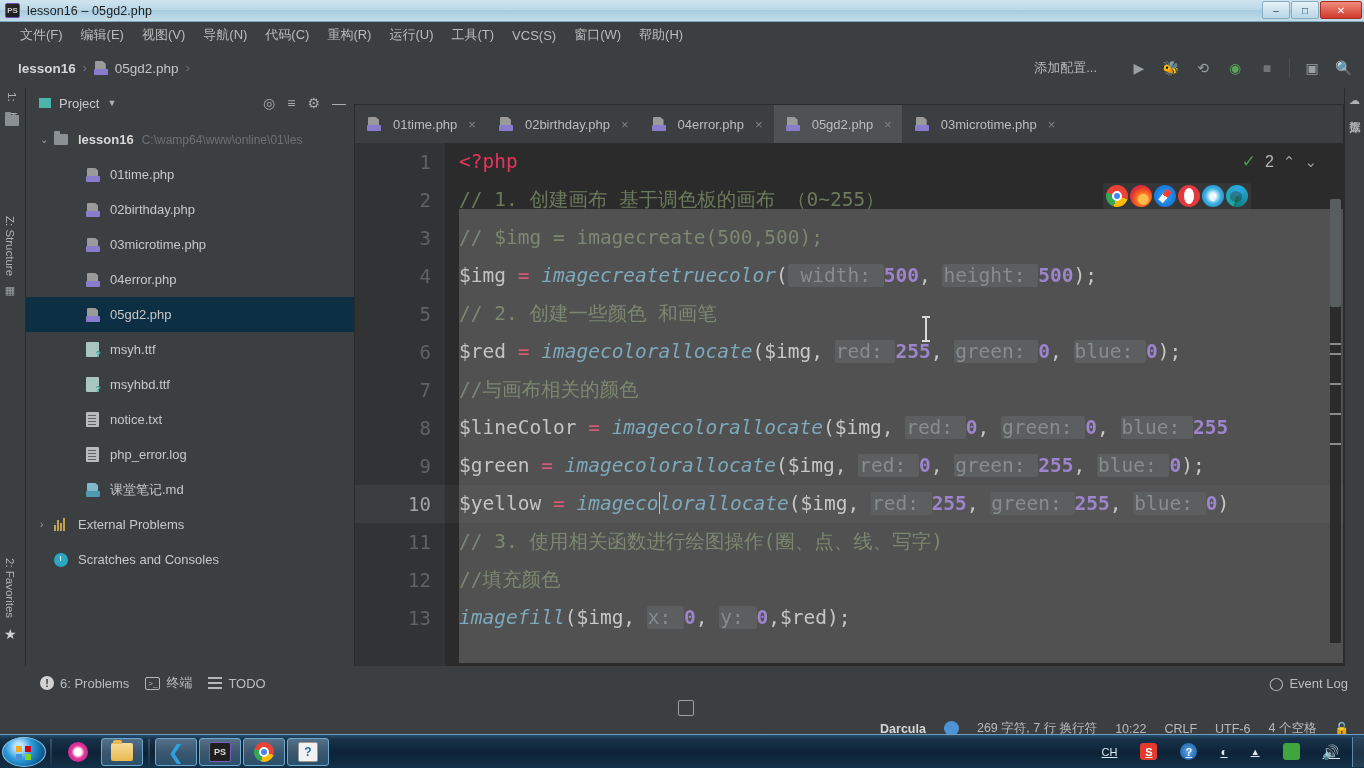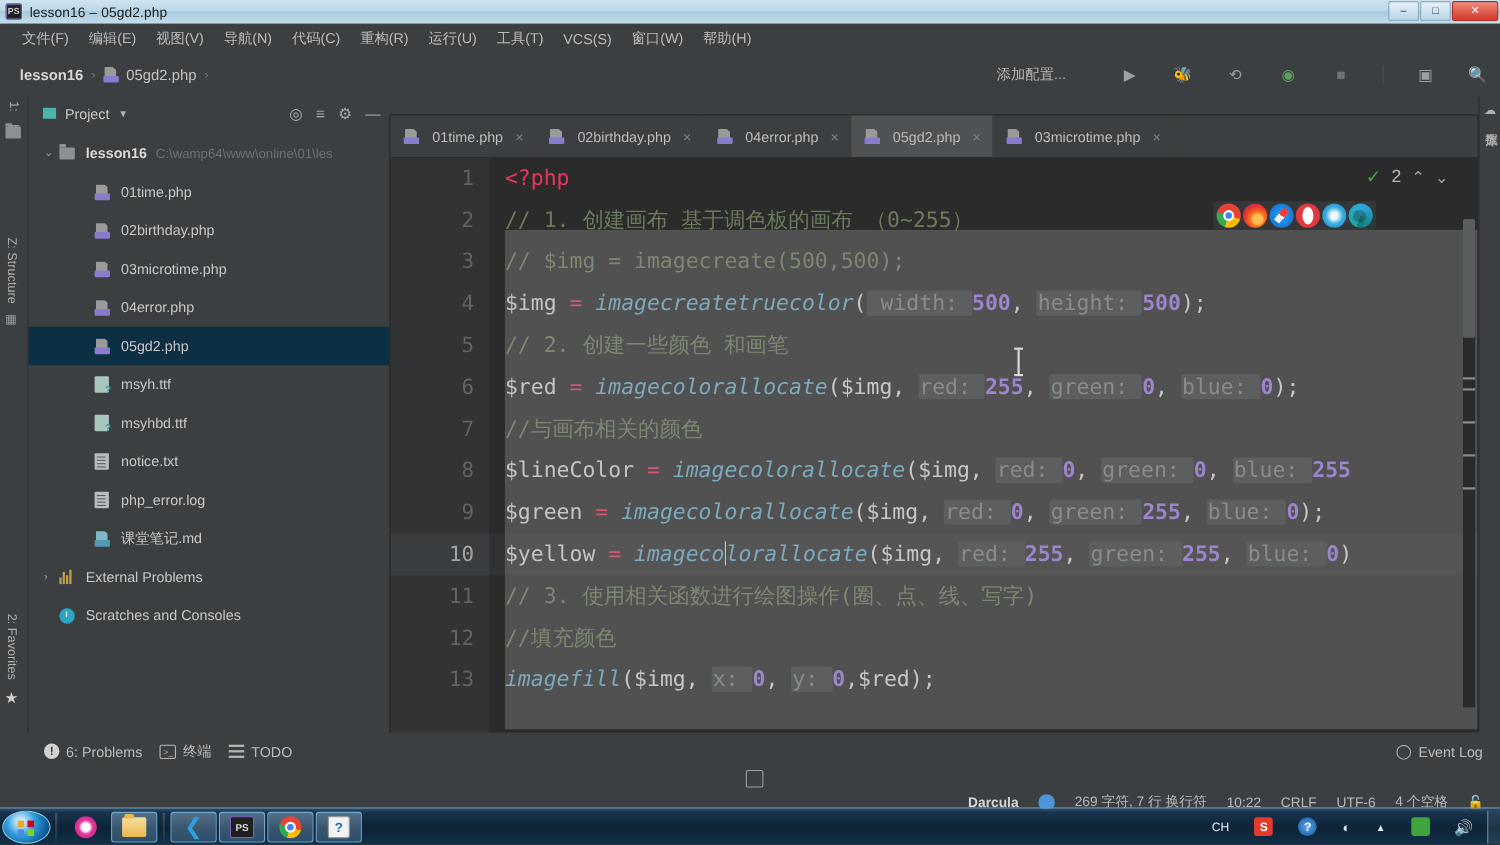--- a/index.html
+++ b/index.html
@@ -67,21 +67,21 @@
     background:#9a9a9a; border-radius:1px;
     clip-path: polygon(0 0,70% 0,100% 30%,100% 100%,0 100%);
   }
   .php-ic b {
     position:absolute; left:0; bottom:0; width:14px;height:6px;
     background:#8a7ccc; border-radius:1px;
   }
   .md-ic i { background:#7fb8c9; }
   .md-ic b { background:#4f9ab0; }
 
-  .nav-right { position:absolute; right: 10px; display:flex; align-items:center; gap:28px;}
+  .nav-right { position:absolute; right: 10px; display:flex; align-items:center; gap:12px;}
   .add-config { font-size: 13px; color: #b5b5b5; margin-right: 20px; }
   .ticon { width: 20px; height: 20px; display:flex;align-items:center;justify-content:center; color:#9aa0a3; font-size:14px;}
   .sep-v { width:1px;height:18px;background:#4e5254; }
 
   
   .lefttool {
     position:absolute; top:88px; left:0; width:26px; height:650px;
     background:#3c3f41; border-right:1px solid #2b2b2b;
   }
   .vtext {
@@ -239,21 +239,21 @@
   }
   .start::after{content:"";position:absolute;left:13px;top:8px;width:15px;height:14px;
     background:
       linear-gradient(#f5a623,#f5a623) left top/6px 6px no-repeat,
       linear-gradient(#d0021b,#d0021b) right top/6px 6px no-repeat,
       linear-gradient(#4a90d9,#4a90d9) left bottom/6px 6px no-repeat,
       linear-gradient(#7ed321,#7ed321) right bottom/6px 6px no-repeat;}
   .tb-div{width:2px;height:26px;background:linear-gradient(to bottom,rgba(255,255,255,.18),rgba(255,255,255,.05));margin:0 4px;}
   .tbtn{width:42px;height:28px;margin:0 1px;border-radius:3px;display:flex;align-items:center;justify-content:center;}
   .tbtn.run{background:linear-gradient(to bottom,rgba(200,230,255,.35),rgba(120,180,225,.25));border:1px solid #6fa8cf;}
-  .tray{margin-left:auto;display:flex;align-items:center;gap:23px;margin-right:6px;color:#dfe9f2;font-size:11px;}
+  .tray{margin-left:auto;display:flex;align-items:center;gap:23px;margin-right:6px;color:#dfe9f2;font-size:11px;text-decoration:underline;}
   .showdesk{width:12px;height:30px;margin-left:6px;border-left:1px solid #5d89ad;background:rgba(255,255,255,.08);}
   .ic-ie{width:20px;height:20px;border-radius:50%;background:radial-gradient(circle,#fff 0 25%,#e3399b 45%,#c0178a 100%);}
   .ic-exp{width:22px;height:18px;background:linear-gradient(#f6dd9a,#e8b94f);border-radius:2px;position:relative;}
   .ic-exp::before{content:"";position:absolute;left:2px;top:-3px;width:9px;height:4px;background:#e8b94f;border-radius:2px 2px 0 0;}
   .ic-vsc{width:22px;height:22px;color:#2f9fe0;font-size:20px;display:flex;align-items:center;justify-content:center;}
   .ic-ps{width:22px;height:20px;background:#1f1f1f;border:1px solid #7a5fc0;border-radius:2px;color:#ddd;font-size:9px;font-weight:bold;display:flex;align-items:center;justify-content:center;}
   .ic-chrome{width:20px;height:20px;border-radius:50%;background:conic-gradient(#ea4335 0 30%,#fbbc05 30% 55%,#34a853 55% 80%,#ea4335 80%);position:relative;}
   .ic-chrome::after{content:"";position:absolute;left:5px;top:5px;width:10px;height:10px;border-radius:50%;background:#4285f4;border:2px solid #fff;box-sizing:border-box;}
   .ic-help{width:20px;height:20px;background:#f2f2f2;border:1px solid #9a9a9a;border-radius:2px;color:#1b6fb5;font-size:12px;font-weight:bold;display:flex;align-items:center;justify-content:center;}
   .tr-sg{width:17px;height:17px;background:#e23b2e;color:#fff;border-radius:3px;font-size:11px;font-weight:bold;display:flex;align-items:center;justify-content:center;}

